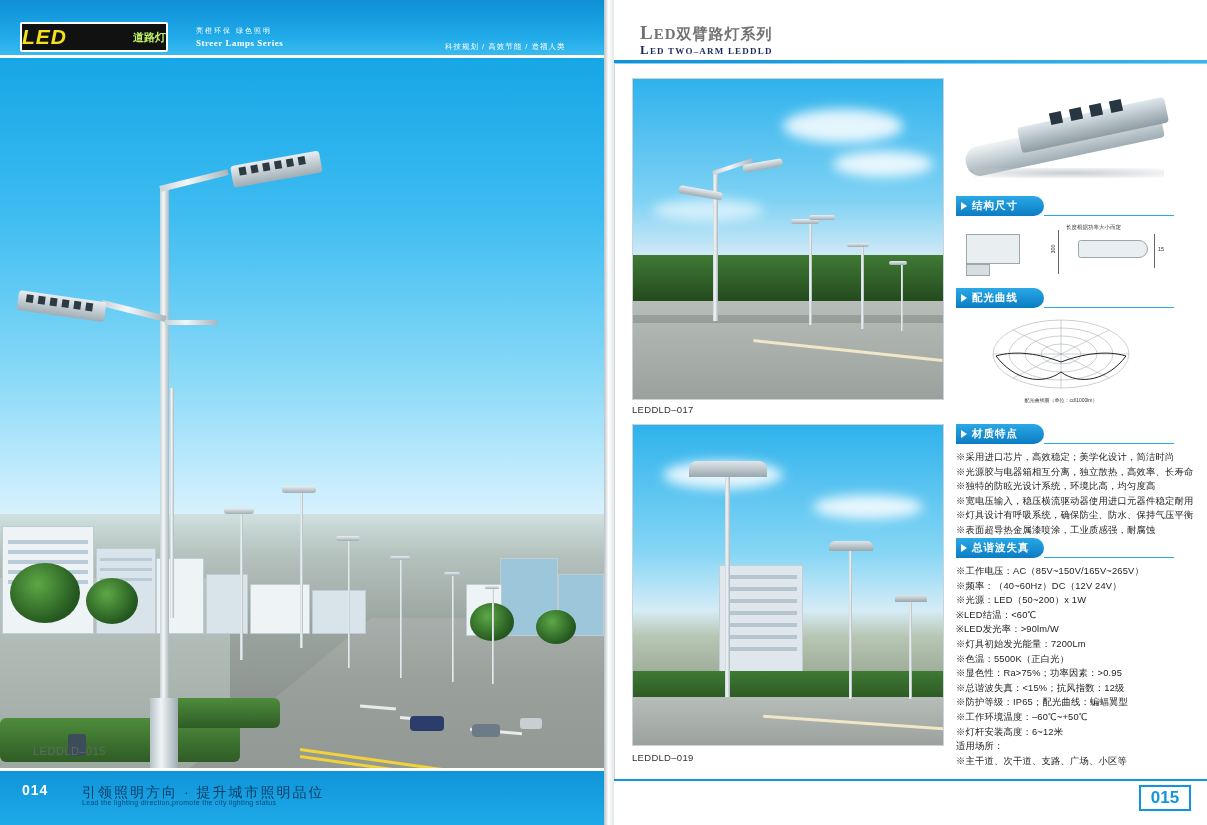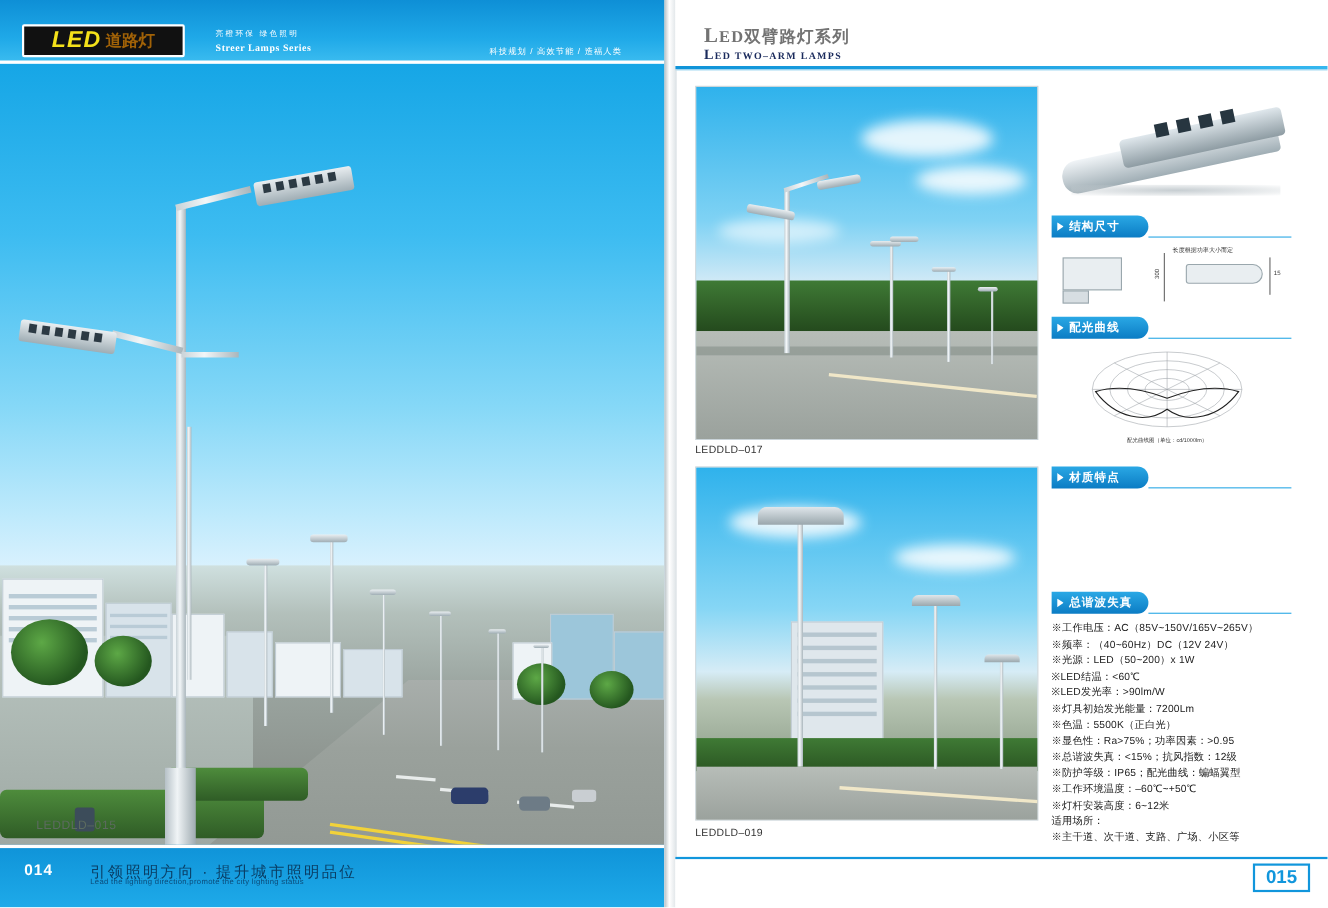--- a/index.html
+++ b/index.html
@@ -23,24 +23,24 @@
     position:absolute; left:0; top:0; width:604px; height:58px;
     background:linear-gradient(180deg,#0e8fd6 0%,#1fa9e8 60%,#3dbdf0 100%);
   }
   .left-header:after{
     content:""; position:absolute; left:0; bottom:0; width:100%; height:3px;
     background:#ffffff;
   }
   .led-badge {
     position:absolute; left:20px; top:22px; width:148px; height:30px;
     background:#111; border:2px solid #ffffff; border-radius:2px;
-    display:flex; align-items:center; justify-content:center;
+    display:flex; align-items:center; justify-content:space-between;
   }
   .led-badge .l1 { color:#f4e11a; font-size:21px; font-weight:bold; font-style:italic; letter-spacing:1px;}
-  .led-badge .l2 { color:#a16207; font-size:15px; font-weight:bold; margin-left:4px;}
+  .led-badge .l2 { color:#bef264; font-size:11px; font-weight:bold; margin-left:4px;}
   .hdr-cn-small { position:absolute; left:196px; top:26px; font-size:7px; color:#ffffff; letter-spacing:2px; }
   .hdr-en-small { position:absolute; left:196px; top:38px; font-size:9px; color:#ffffff; font-weight:bold; font-family:"Liberation Serif", serif; letter-spacing:.5px;}
   .hdr-tags { position:absolute; left:445px; top:42px; font-size:7.5px; color:#ffffff; letter-spacing:1px;}
 
   .left-photo {
     position:absolute; left:0; top:58px; width:604px; height:710px;
     overflow:hidden;
     background:linear-gradient(180deg,#16a6e6 0%, #3dbcf1 22%, #86d8f7 44%, #bfeafc 58%, #dff3fe 66%, #cfe6e6 70%, #b9c9c6 76%, #9fa9a4 84%, #8e9692 100%);
   }
   .cloud { position:absolute; background:#ffffff; border-radius:50%; filter:blur(6px); opacity:.85;}
@@ -272,21 +272,21 @@
   </div>
 
   <div class="spine"></div>
 
   <div class="right-page">
 
     <div class="rp-title-cn">
       <span class="big">L</span><span>ED双臂路灯系列</span>
     </div>
     <div class="rp-title-en">
-      <span class="big">L</span><span>ED TWO–ARM LAMPS</span>
+      <span class="big">L</span><span>ED TWO–ARM LEDDLD</span>
     </div>
     <div class="rp-rule"></div>
     <div class="rp-rule2"></div>
     <div class="vline"></div>
 
     <div class="photo-box" style="left:18px;top:78px;width:312px;height:322px;">
       <div style="position:absolute;inset:0;background:linear-gradient(180deg,#2fb2ec 0%,#7fd2f4 38%,#cfe9f6 55%,#cfd8cc 60%,#8ea38a 72%,#a7aca4 100%);"></div>
       <div class="cloud" style="left:150px;top:30px;width:120px;height:34px;"></div>
       <div class="cloud" style="left:200px;top:72px;width:100px;height:26px;"></div>
       <div class="cloud" style="left:20px;top:120px;width:110px;height:22px;opacity:.6;"></div>
@@ -380,20 +380,28 @@
         </g>
         <path d="M30,46 C48,70 76,76 95,62 C114,76 142,70 160,46 C140,40 116,44 95,52 C74,44 50,40 30,46 Z" fill="none" stroke="#222" stroke-width="1"></path>
         <text x="95" y="92" font-size="5" fill="#333" text-anchor="middle" font-family="Liberation Sans, sans-serif">配光曲线图（单位：cd/1000lm）</text>
       </svg>
     </div>
 
     <div class="tab-wing" style="left:430px;top:424px;"></div>
     <div class="sec-tab" style="left:342px;top:424px;">
       <span>材质特点</span>
     </div>
+    <div class="bullet-list" style="left:342px;top:450px;width:248px;">
+      <div>※采用进口芯片，高效稳定；美学化设计，简洁时尚</div>
+      <div>※光源胶与电器箱相互分离，独立散热，高效率、长寿命</div>
+      <div>※独特的防眩光设计系统，环境比高，均匀度高</div>
+      <div>※宽电压输入，稳压横流驱动器使用进口元器件稳定耐用</div>
+      <div>※灯具设计有呼吸系统，确保防尘、防水、保持气压平衡</div>
+      <div>※表面超导热金属漆喷涂，工业质感强，耐腐蚀</div>
+    </div>
 
     <div class="tab-wing" style="left:430px;top:538px;"></div>
     <div class="sec-tab" style="left:342px;top:538px;">
       <span>总谐波失真</span>
     </div>
     <div class="bullet-list" style="left:342px;top:564px;width:248px;">
       <div>※工作电压：AC（85V~150V/165V~265V）</div>
       <div>※频率：（40~60Hz）DC（12V  24V）</div>
       <div>※光源：LED（50~200）x 1W</div>
       <div>※LED结温：&lt;60℃</div>

